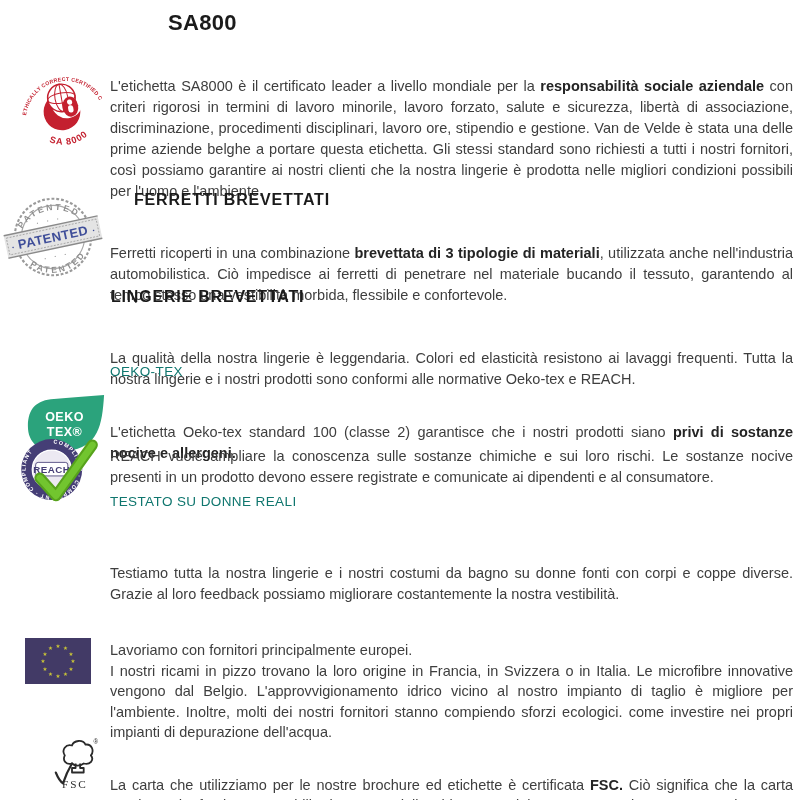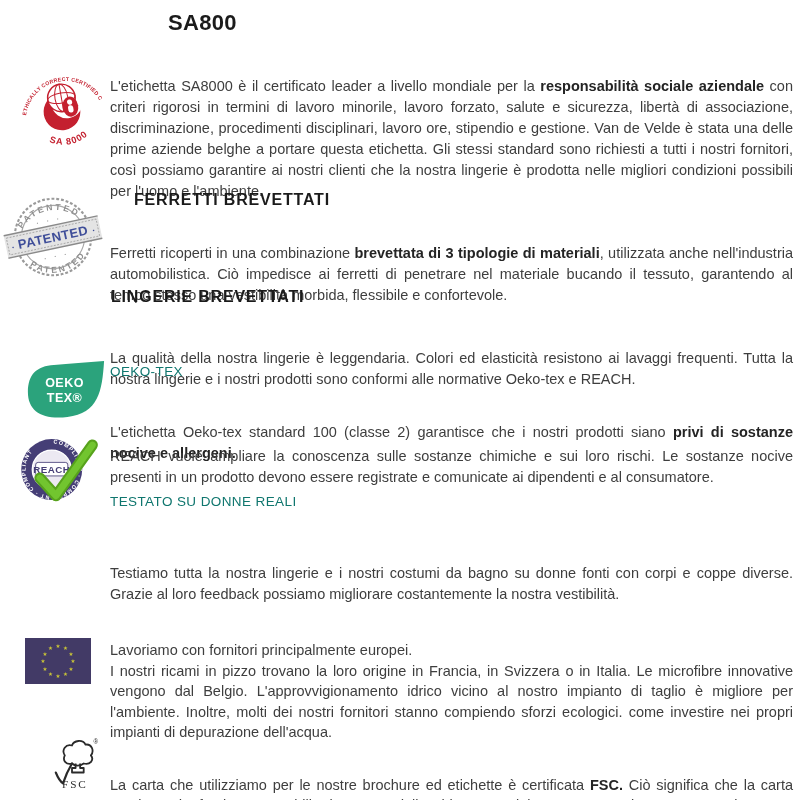--- a/index.html
+++ b/index.html
@@ -16,21 +16,21 @@
   
   #sa-heading{left:140px;top:10px;}
   #sa-p{top:40px;}
   #sa-seal{left:17px;top:55px;width:92px;height:104px;transform:rotate(-10deg);}
   #fb-heading{left:134px;top:177px;margin-top:14px;}
   #patented{left:5px;top:194px;width:96px;height:86px;transform:rotate(-12deg);}
   #fb-p{top:207px;}
   #lc-heading{left:111px;top:288px;}
   #lc-p{top:312px;}
   #oeko-label{left:110px;top:364px;}
-  #oeko-logo{left:25px;top:359px;width:81px;height:60px;}
+  #oeko-logo{left:25px;top:393px;width:81px;height:60px;}
   #oeko-p{top:386px;}
   #reach-logo{left:13px;top:434px;width:91px;height:72px;}
   #reach-p{top:410px;}
   #tested-label{left:110px;top:494px;}
   #tested-p{top:527px;}
   #eu-flag{left:25px;top:638px;width:66px;height:46px;}
   #eu-block{top:604px;line-height:20.5px;}
   #eu-line1{text-align:left;}
   #fsc-logo{left:54px;top:735px;width:45px;height:57px;}
   #fsc-p{top:739px;line-height:20px;}

